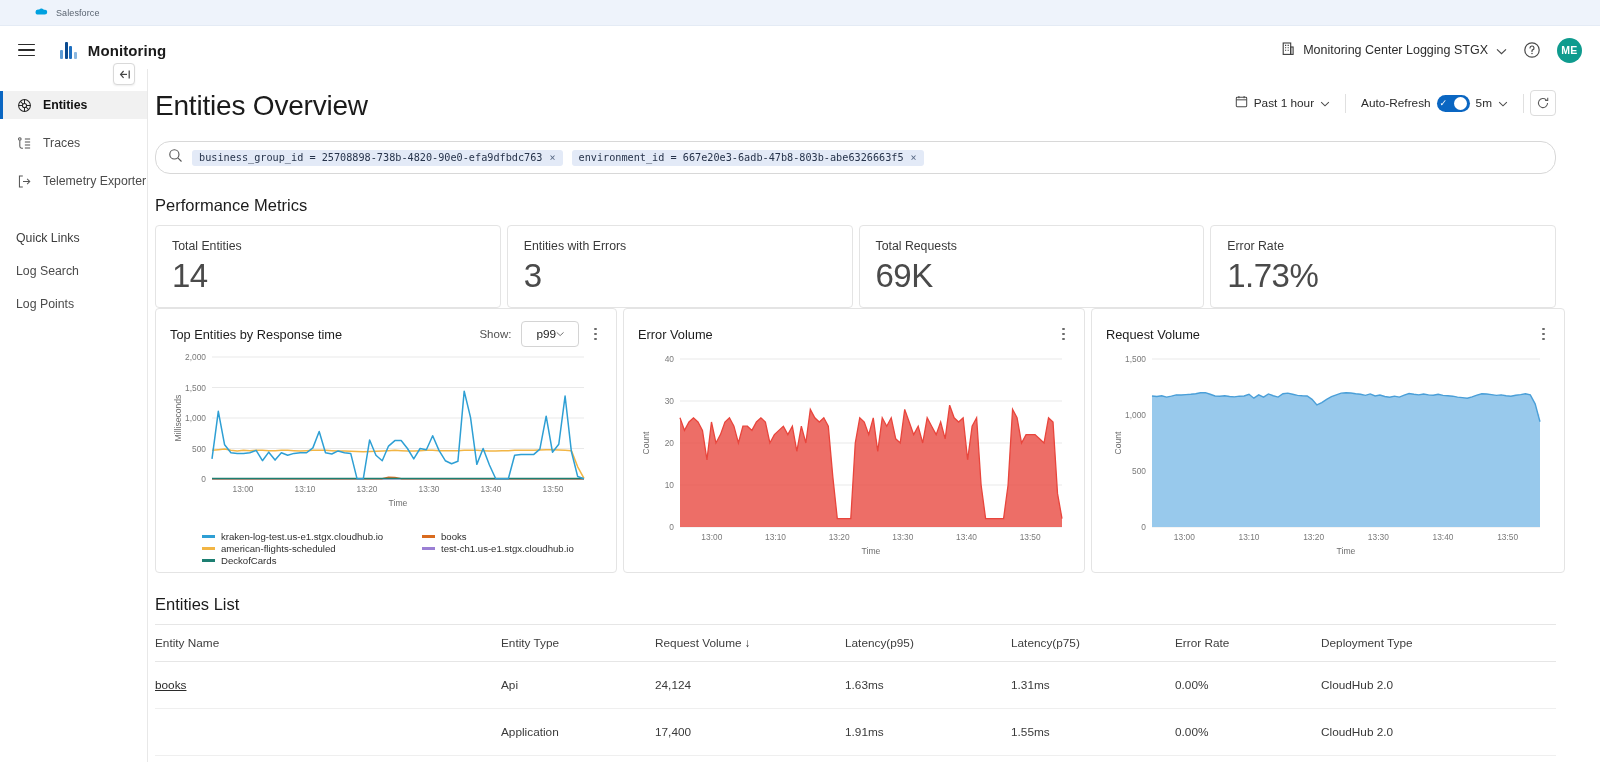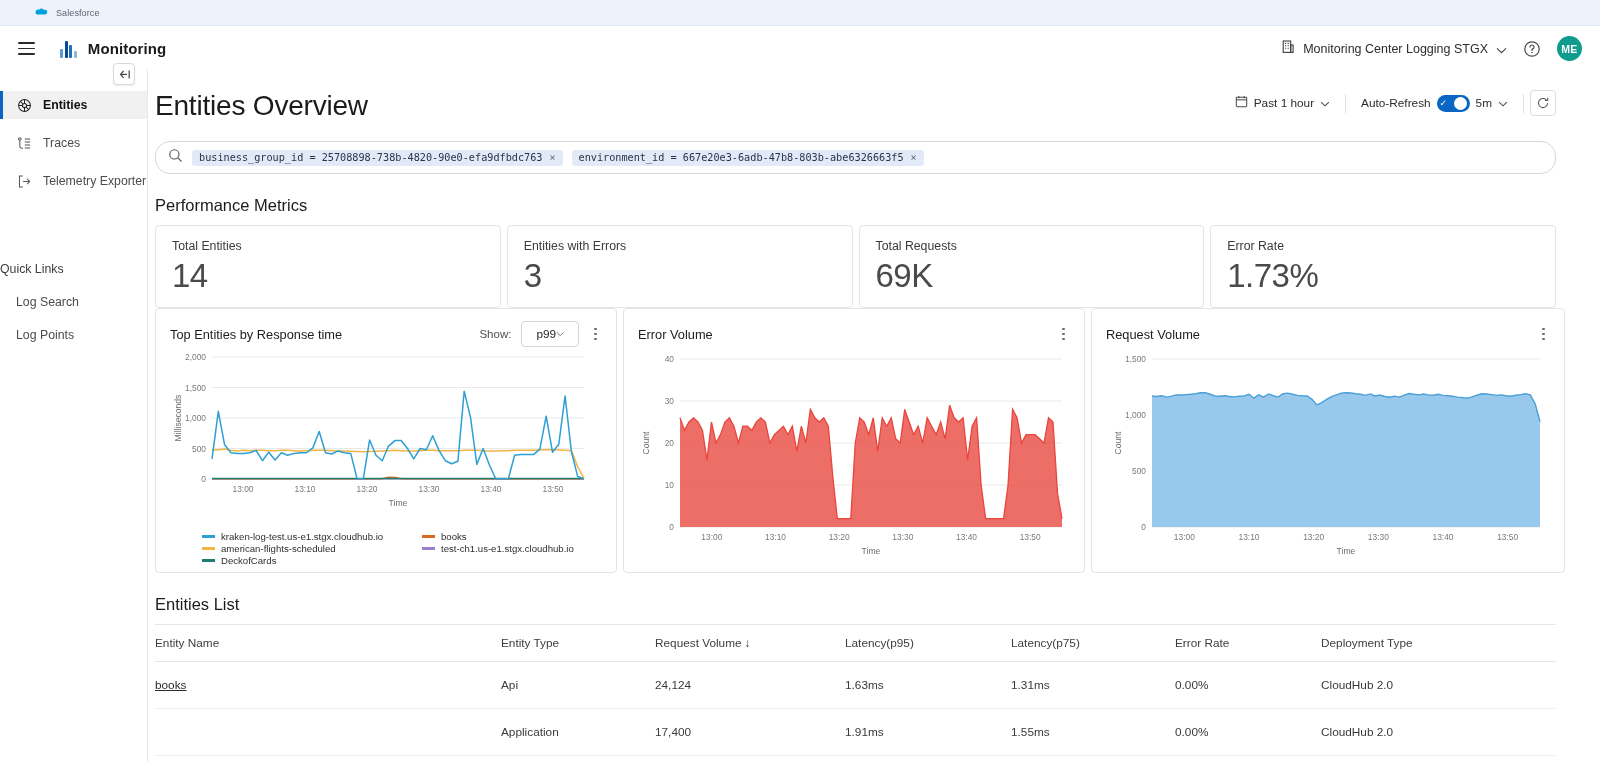--- a/index.html
+++ b/index.html
@@ -18,21 +18,21 @@
     padding-left: 34px;
     border-bottom: 1px solid #e4ebf5;
   }
   .sf-cloud { width: 15px; height: 9px; position: relative; }
   .sf-cloud svg { display: block; }
   .sf-banner-label { font-size: 9px; color: #5a6470; letter-spacing: .1px; }
 
   
   .topnav {
     height: 52px; background: #fff;
-    border-bottom: 7px solid #0c4a6e;
+    border-bottom: 4px solid #0c4a6e;
     display: flex; align-items: center;
     position: relative;
   }
   .hamburger {
     width: 36px; height: 36px; margin-left: 8px;
     display: flex; flex-direction: column; justify-content: center;
     align-items: center; gap: 4px; cursor: pointer; border-radius: 4px;
   }
   .hamburger span { display: block; width: 17px; height: 1.6px; background: #2b2b2b; border-radius: 1px; }
   .brand { display: flex; align-items: center; gap: 11px; margin-left: 16px; }
@@ -70,21 +70,21 @@
   }
   .side-item + .side-item { margin-top: 0; }
   .side-list { padding-top: 22px; }
   .side-item.active { background: #f1f1f1; color: #111; font-weight: 700; }
   .side-item.active::before {
     content:""; position:absolute; left:0; top:0; width:3px; height:100%;
     background:#0a66c2;
   }
   .side-icon { width: 16px; height: 16px; display:flex; align-items:center; justify-content:center; flex: 0 0 16px;}
   .quick-title {
-    font-size: 12.3px; color: #3c3c3c; padding-left: 0; margin-top: 67px;
+    font-size: 12.3px; color: #3c3c3c; padding-left: 16px; margin-top: 36px;
   }
   .quick-link {
     font-size: 12.3px; color: #4b4b4b; padding-left: 16px; margin-top: 19px; cursor: pointer;
   }
   .collapse-btn {
     position: absolute; left: 113px; top: 63px;
     width: 22px; height: 22px; border: 1px solid #d9d9d9; border-radius: 4px;
     background: #fff; display: flex; align-items: center; justify-content: center;
     cursor: pointer; z-index: 5; box-shadow: 0 1px 2px rgba(0,0,0,.07);
   }

